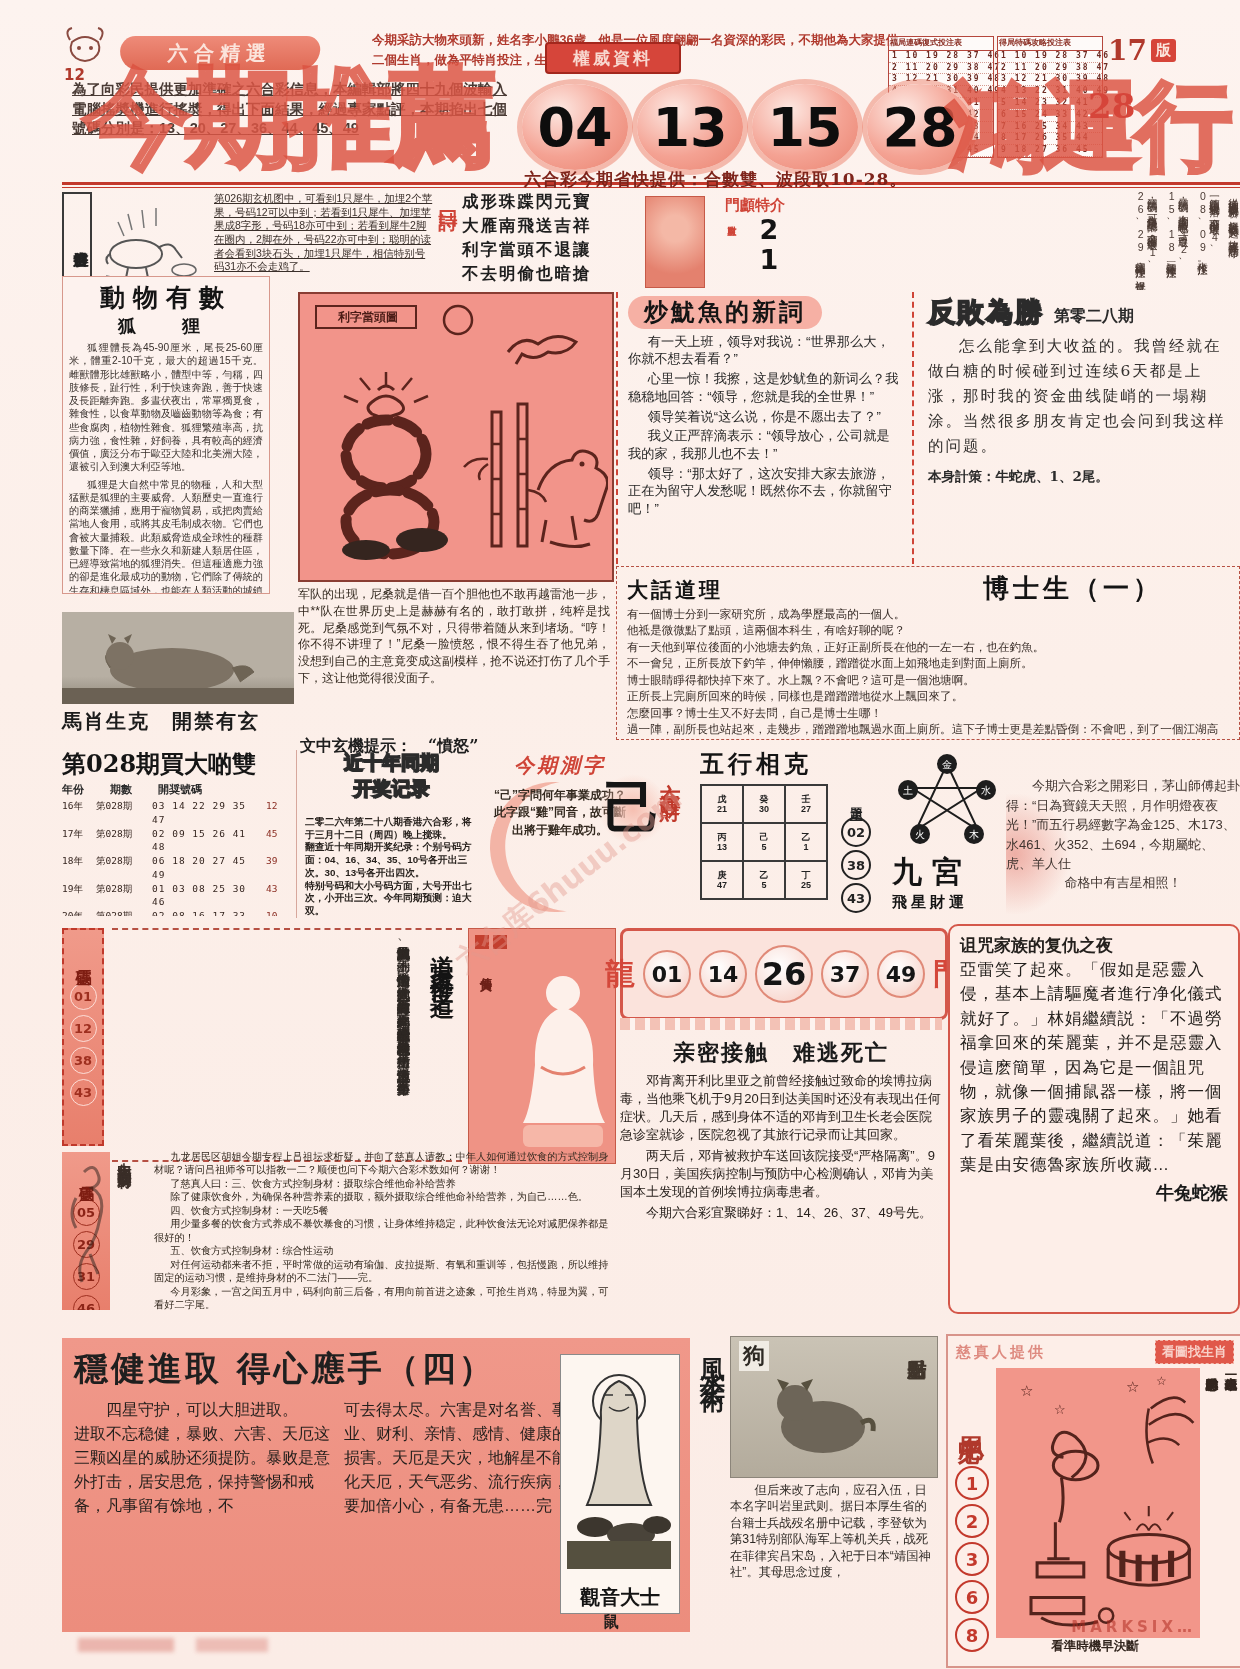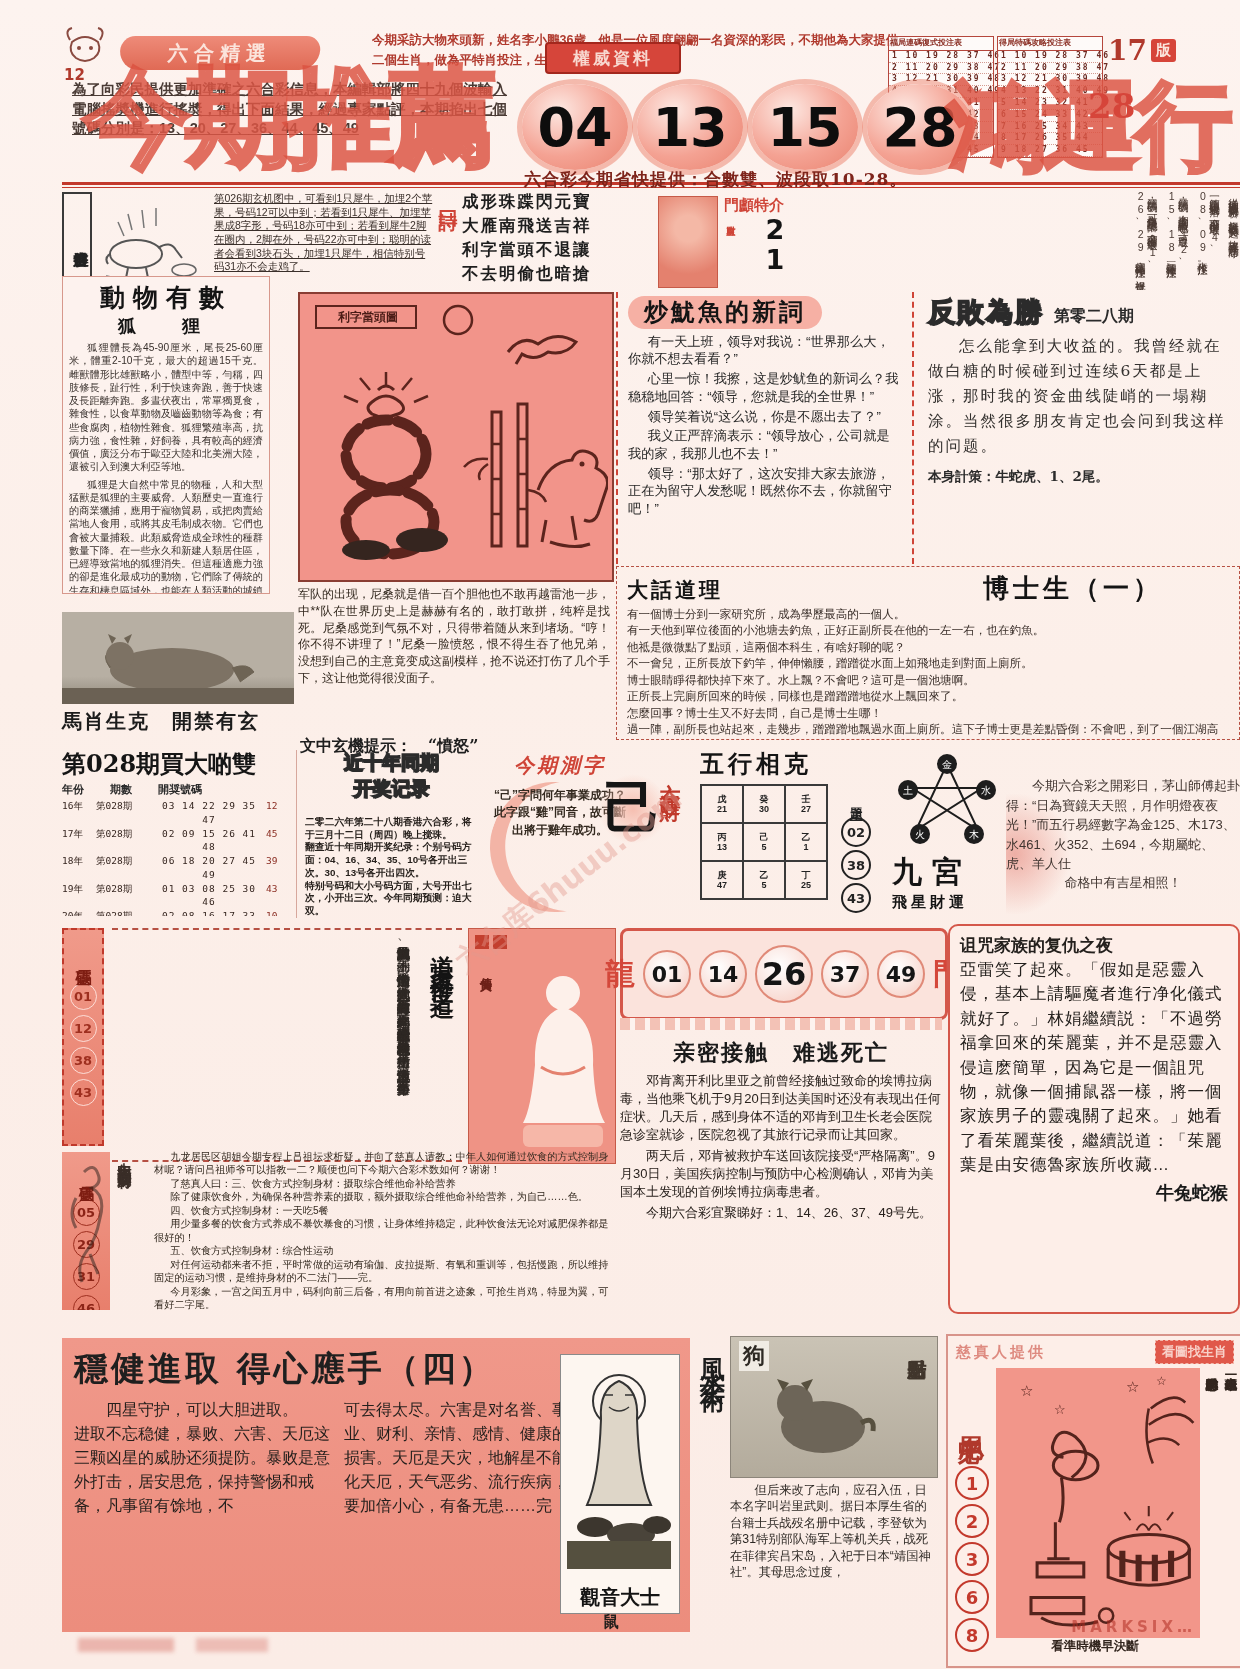--- a/index.html
+++ b/index.html
@@ -17,21 +17,21 @@
           box-shadow:0 0 0 5px rgba(236,138,118,.55);
           display:flex;align-items:center;justify-content:center;
           font:900 54px "DejaVu Sans",sans-serif;color:#0d0d0d;}
   .mini-table{width:104px;border:1px solid #b5463c;background:rgba(255,255,255,.6);
               font:bold 8px/1.1 "DejaVu Sans Mono",monospace;color:#6b2a22;}
   .mini-table .tt{font-size:8px;border-bottom:1px solid #b5463c;padding:2px 1px;color:#8a2d22;
                   font-family:"Liberation Sans",sans-serif;white-space:nowrap;overflow:hidden;}
   .mini-table .r{padding:1px 3px;border-bottom:1px dotted #d49a90;letter-spacing:2px;white-space:nowrap;}
   .redbar{background:#c3392c;}
   .t28row{display:flex;font:9.5px/1.45 "DejaVu Sans Mono",monospace;color:#35251f;letter-spacing:0;}
-  .t28row .y{width:34px;} .t28row .i{width:56px;} .t28row .n{flex:1;letter-spacing:1px;text-align:center;} .t28row .sp{width:22px;color:#8a2d22;}
+  .t28row .y{width:34px;} .t28row .i{width:56px;} .t28row .n{flex:1;letter-spacing:1px;} .t28row .sp{width:22px;color:#8a2d22;}
   .ccol{height:100%;margin-left:7px;font-size:10.5px;letter-spacing:1px;color:#4a3a33;line-height:1.15;}
   .pill-title{display:inline-block;background:#f6b0a4;border-radius:18px;padding:2px 16px;
               font:900 24px/1.2 "DejaVu Serif",serif;color:#141414;letter-spacing:3px;}
   .dgnum{width:44px;height:44px;border-radius:50%;background:radial-gradient(circle at 40% 35%,#fff,#f6cdc2);
          border:2px solid #e08a78;display:flex;align-items:center;justify-content:center;
          font:900 22px "DejaVu Sans",sans-serif;color:#151515;margin:0 4px;}
   .dgnum:nth-child(3){width:54px;height:54px;font-size:32px;}
   .tailnum{width:30px;height:30px;border:2.5px solid #c3392c;border-radius:50%;color:#c3392c;
            font:900 18px "DejaVu Sans",sans-serif;display:flex;align-items:center;justify-content:center;margin:4px auto;}
   .lingnum{width:25px;height:25px;border:1.5px solid rgba(255,235,230,.85);border-radius:50%;color:#9e2f1f;
@@ -128,21 +128,21 @@
     </svg>
     <div style="flex:1;font:10.5px/1.3 'Liberation Sans',sans-serif;color:#3a2f2a;overflow:hidden;text-decoration:underline;">第026期玄机图中，可看到1只犀牛，加埋2个苹果，号码12可以中到；若看到1只犀牛、加埋苹果成8字形，号码18亦可中到；若看到犀牛2脚在圈内，2脚在外，号码22亦可中到；聪明的读者会看到3块石头，加埋1只犀牛，相信特别号码31亦不会走鸡了。</div>
   </div>
   <div class="abs vtext" style="left:436px;top:196px;height:88px;font:bold 19px 'DejaVu Serif',serif;color:#cf4437;">詩曰</div>
   <div class="abs" style="left:462px;top:190px;width:172px;height:100px;">
       <div style="font:bold 16.5px/1.45 'DejaVu Serif',serif;color:#1e1e1e;letter-spacing:2px;">成形珠蹀閃元寶</div>
       <div style="font:bold 16.5px/1.45 'DejaVu Serif',serif;color:#1e1e1e;letter-spacing:2px;">大雁南飛送吉祥</div>
       <div style="font:bold 16.5px/1.45 'DejaVu Serif',serif;color:#1e1e1e;letter-spacing:2px;">利字當頭不退讓</div>
       <div style="font:bold 16.5px/1.45 'DejaVu Serif',serif;color:#1e1e1e;letter-spacing:2px;">不去明偷也暗搶</div>
     </div>
-  <div class="abs" style="left:642px;top:196px;width:150px;height:92px;display:flex;gap:6px;padding-left:16px;">
+  <div class="abs" style="left:629px;top:196px;width:150px;height:92px;display:flex;gap:20px;padding-left:16px;">
     <div style="width:58px;height:90px;background:radial-gradient(circle at 50% 35%,#f4b8a6 20%,#e4816e 70%);border:1px solid #c65a48;"></div>
     <div style="flex:1;">
       <div style="font:900 15px 'DejaVu Serif',serif;color:#cf4437;">門顱特介</div>
       <div class="vtext" style="float:left;height:52px;font:bold 9px 'Liberation Sans',sans-serif;color:#cf4437;margin-top:4px;">主攻財肖</div>
       <div style="margin-left:18px;">
           <div style="font:900 27px/1.1 'DejaVu Sans',sans-serif;color:#141414;text-align:center;">2</div>
           <div style="font:900 27px/1.1 'DejaVu Sans',sans-serif;color:#141414;text-align:center;">1</div>
         </div>
     </div>
   </div>
@@ -212,22 +212,22 @@
     <div style="font:bold 13.5px 'DejaVu Serif',serif;color:#2b2b2b;margin-top:8px;">本身計策：牛蛇虎、1、2尾。</div>
   </div>
 
   <div class="abs" style="left:616px;top:566px;width:624px;height:174px;border:1px dashed #b65043;padding:4px 10px;box-sizing:border-box;overflow:hidden;">
     <div style="display:flex;align-items:baseline;">
       <span style="font:900 21px 'DejaVu Serif',serif;color:#141414;letter-spacing:3px;">大話道理</span>
       <span style="font:900 26px 'DejaVu Serif',serif;color:#141414;margin-left:260px;letter-spacing:4px;">博士生（一）</span>
     </div>
     <div>
         <div style="font:11.6px/1.42 'Liberation Sans',sans-serif;color:#3a2f2a;">有一個博士分到一家研究所，成為學歷最高的一個人。</div>
+        <div style="font:11.6px/1.42 'Liberation Sans',sans-serif;color:#3a2f2a;">他祗是微微點了點頭，這兩個本科生，有啥好聊的呢？</div>
         <div style="font:11.6px/1.42 'Liberation Sans',sans-serif;color:#3a2f2a;">有一天他到單位後面的小池塘去釣魚，正好正副所長在他的一左一右，也在釣魚。</div>
-        <div style="font:11.6px/1.42 'Liberation Sans',sans-serif;color:#3a2f2a;">他祗是微微點了點頭，這兩個本科生，有啥好聊的呢？</div>
         <div style="font:11.6px/1.42 'Liberation Sans',sans-serif;color:#3a2f2a;">不一會兒，正所長放下釣竿，伸伸懶腰，蹭蹭從水面上如飛地走到對面上廁所。</div>
         <div style="font:11.6px/1.42 'Liberation Sans',sans-serif;color:#3a2f2a;">博士眼睛睜得都快掉下來了。水上飄？不會吧？這可是一個池塘啊。</div>
         <div style="font:11.6px/1.42 'Liberation Sans',sans-serif;color:#3a2f2a;">正所長上完廁所回來的時候，同樣也是蹭蹭蹭地從水上飄回來了。</div>
         <div style="font:11.6px/1.42 'Liberation Sans',sans-serif;color:#3a2f2a;">怎麼回事？博士生又不好去問，自己是博士生哪！</div>
         <div style="font:11.6px/1.42 'Liberation Sans',sans-serif;color:#3a2f2a;">過一陣，副所長也站起來，走幾步，蹭蹭蹭地飄過水面上廁所。這下子博士更是差點昏倒：不會吧，到了一個江湖高手集中的地方？</div>
       </div>
   </div>
 
   <div class="abs" style="left:62px;top:748px;width:226px;height:168px;overflow:hidden;">
     <div style="font:900 24px 'DejaVu Serif',serif;color:#151515;white-space:nowrap;">第028期買大啲雙</div>

